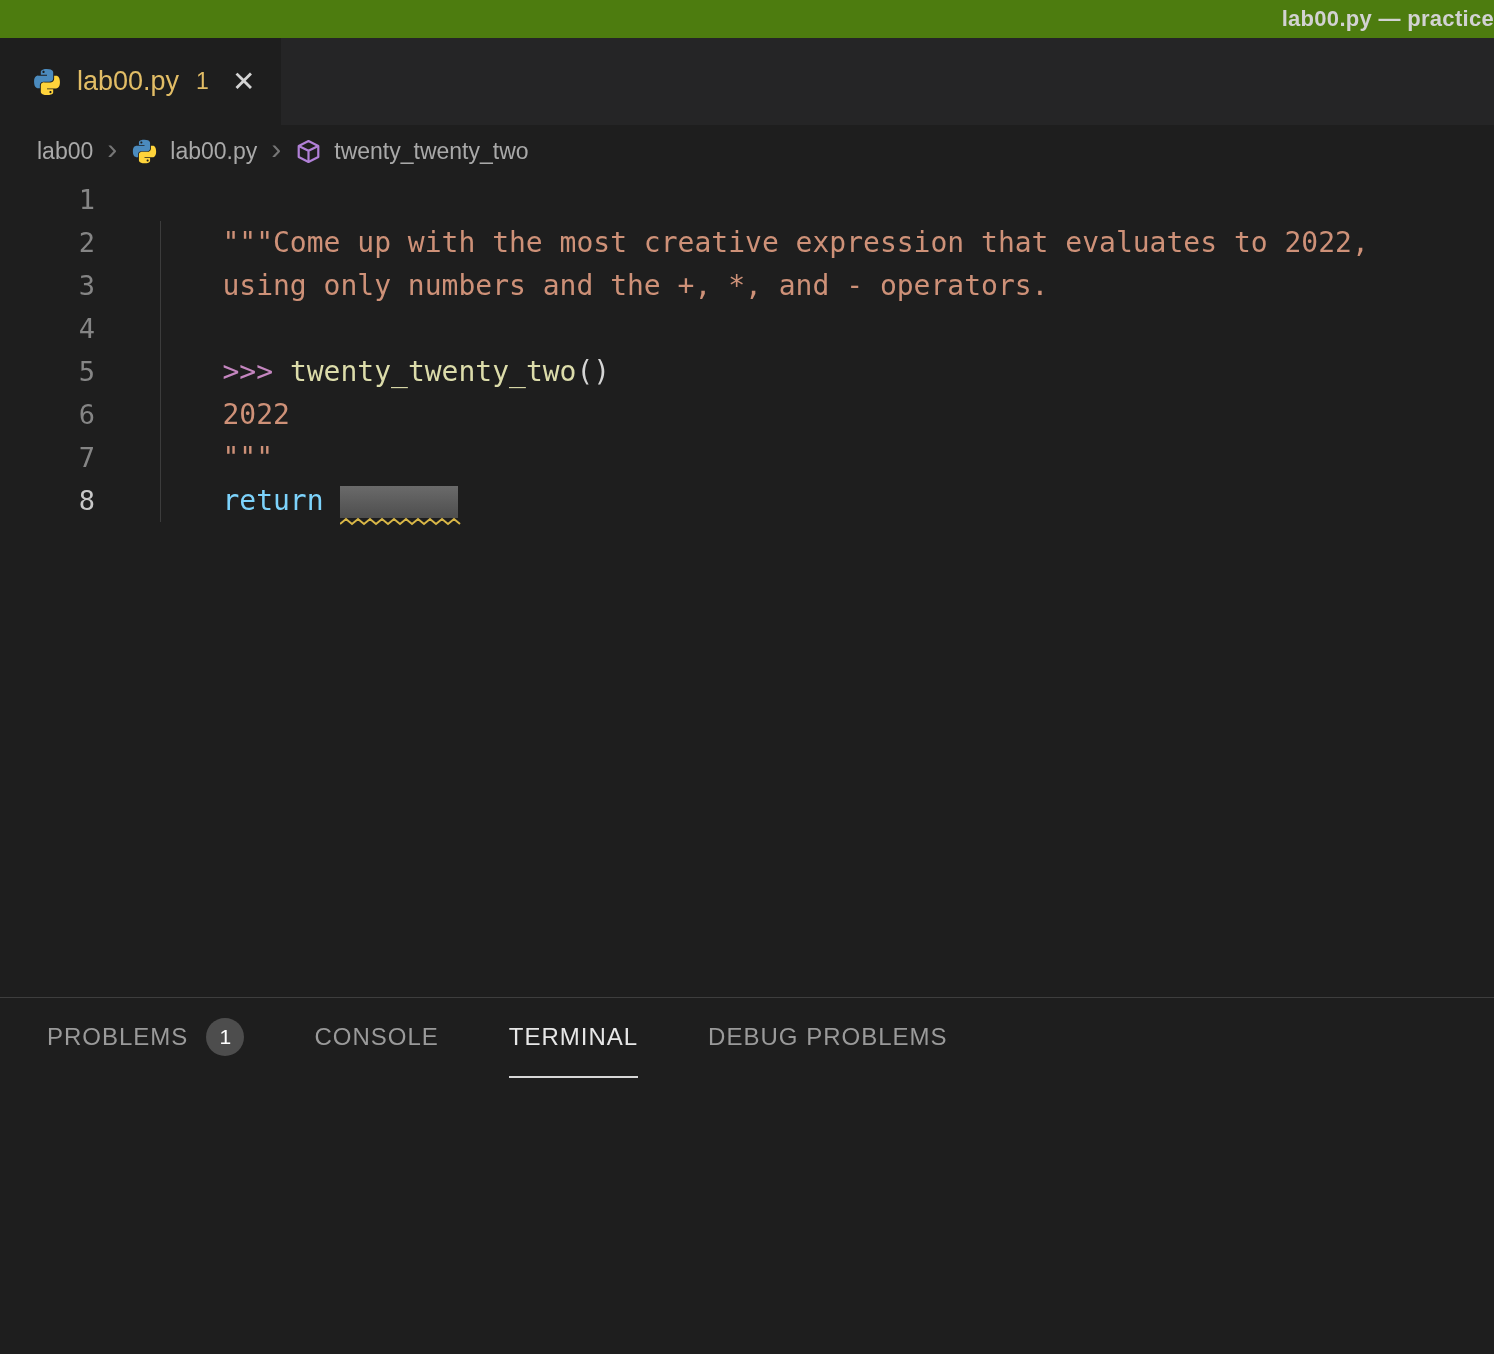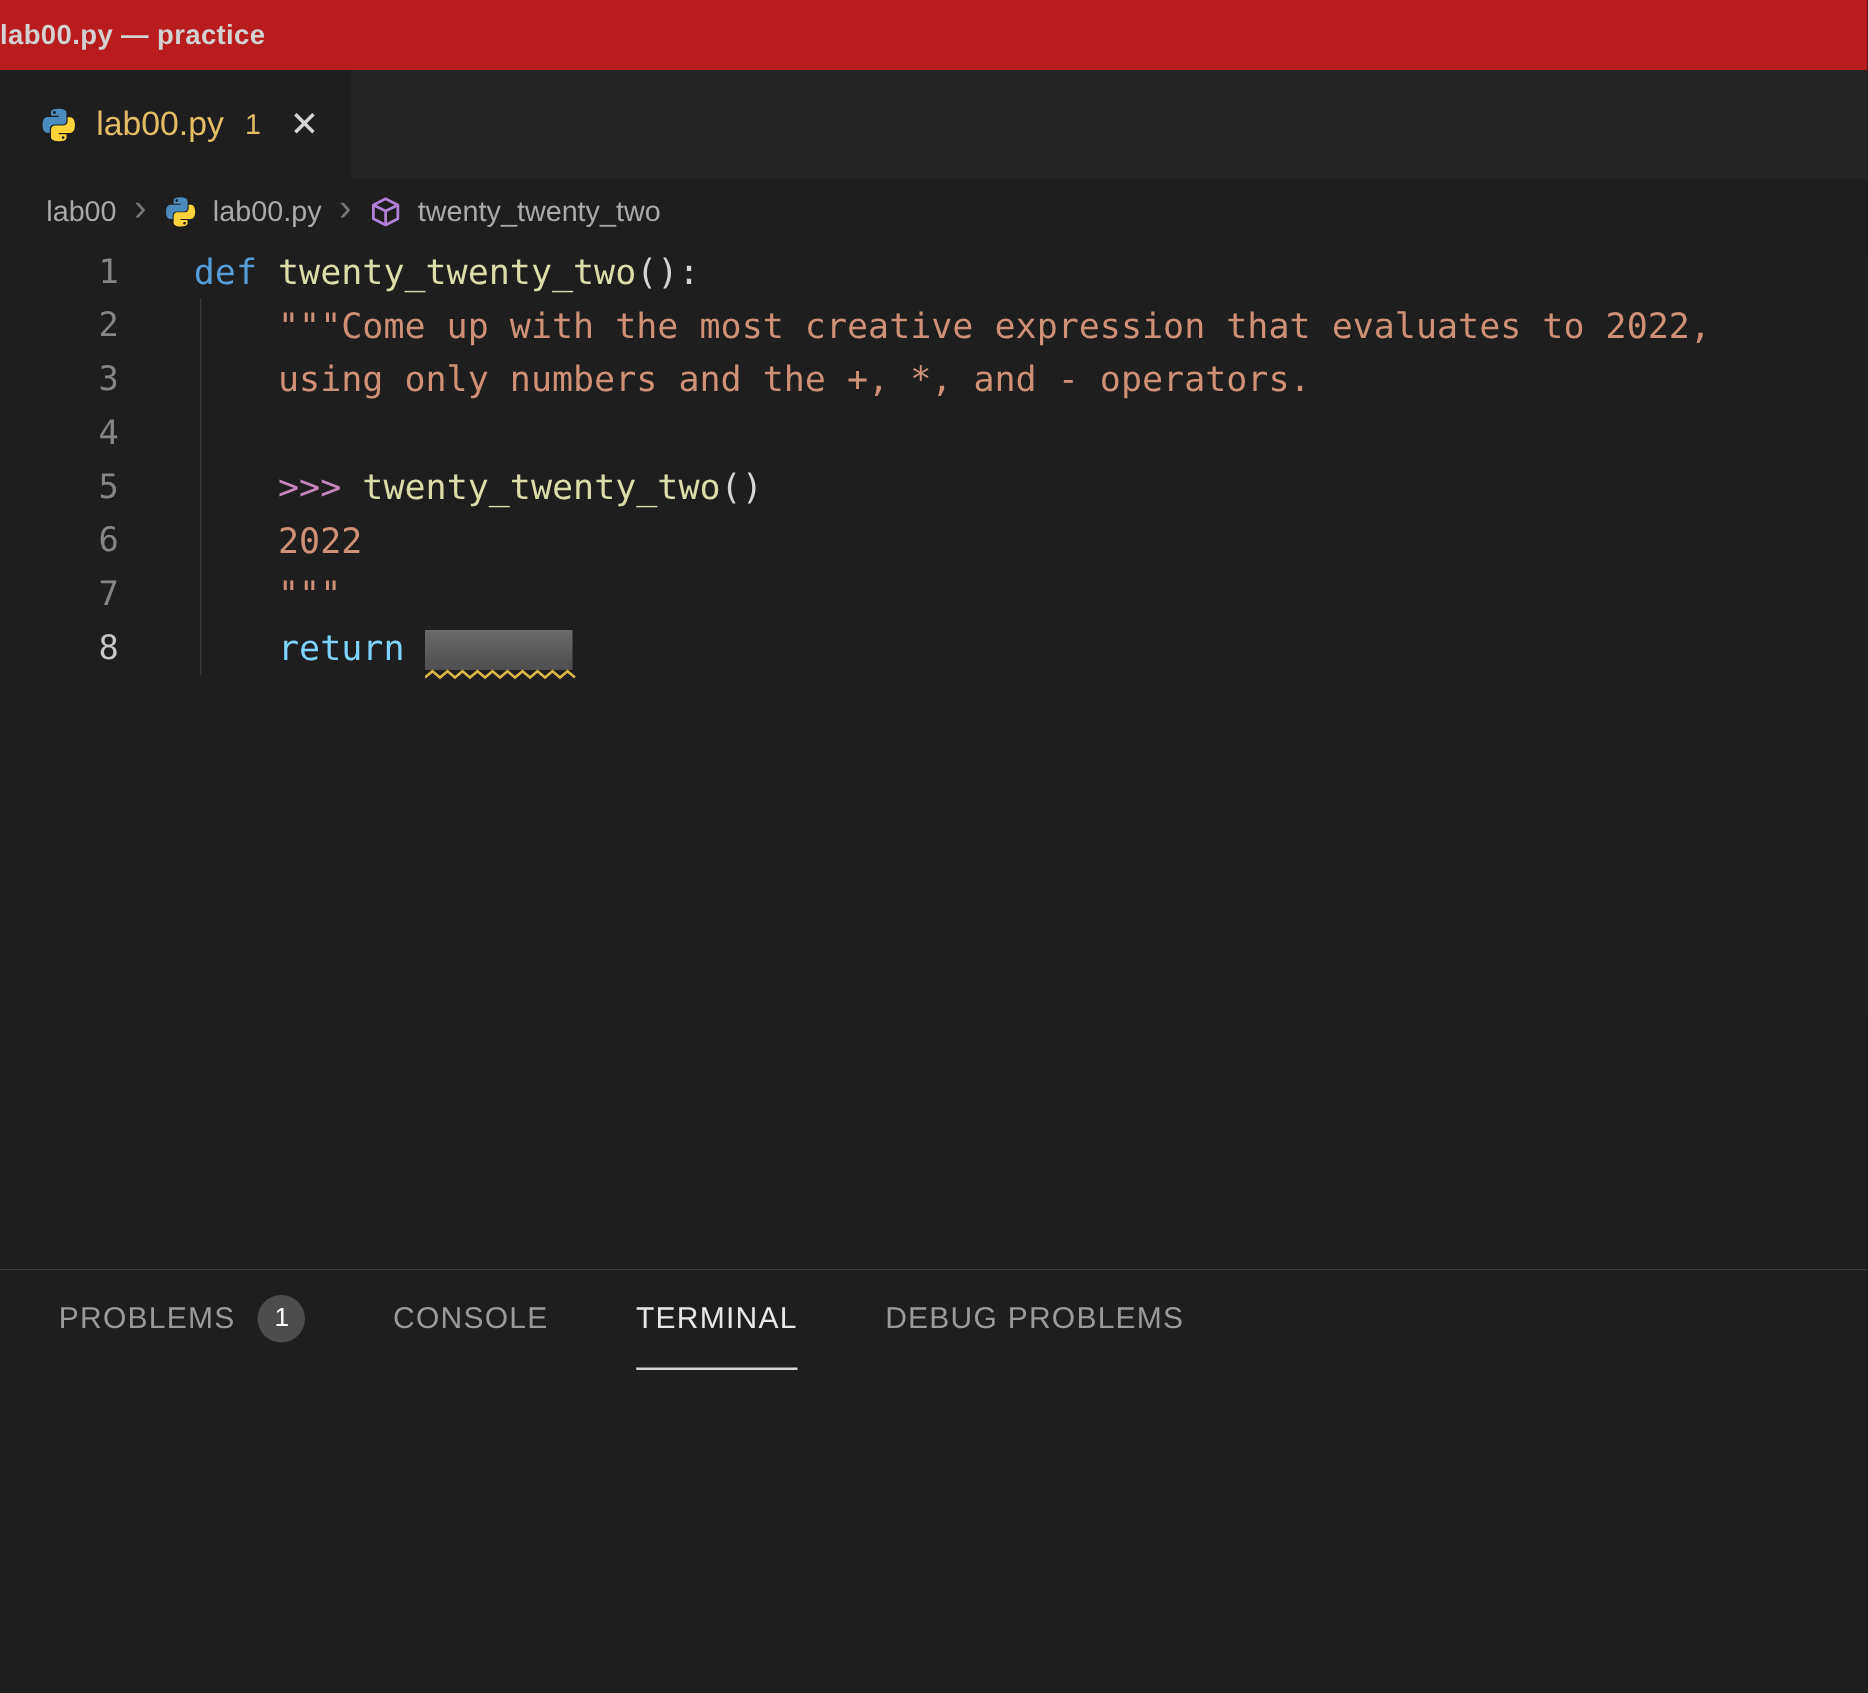--- a/index.html
+++ b/index.html
@@ -1,20 +1,20 @@
 <!DOCTYPE html>
 <html><head>
 <meta charset="utf-8">
 <style>
   html,body{margin:0;padding:0;background:#1e1e1e;}
   body{width:1494px;height:1354px;overflow:hidden;font-family:"Liberation Sans",sans-serif;-webkit-font-smoothing:antialiased;}
   .window{width:100%;height:100%;display:flex;flex-direction:column;background:#1e1e1e;}
 
   
-  .titlebar{height:56px;flex:none;background:#b91c1c;display:flex;align-items:center;justify-content:flex-start;}
+  .titlebar{height:38px;flex:none;background:#4d7c0f;display:flex;align-items:center;justify-content:flex-end;}
   .title-text{color:#d2d2d2;font-size:22px;font-weight:bold;letter-spacing:0.3px;}
 
   
   .tabbar{height:87px;flex:none;background:#252526;display:flex;align-items:stretch;}
   .tab{display:flex;align-items:center;gap:15px;padding:0 26px 0 32px;background:#1e1e1e;cursor:pointer;}
   .tab-label{color:#e2bd66;font-size:27px;}
   .tab-badge{color:#e2bd66;font-size:23px;margin-left:2px;}
   .tab-close{color:#d4d4d4;font-size:28px;margin-left:8px;line-height:1;}
 
   
@@ -92,21 +92,20 @@
       </svg>
     </span>
     <span class="crumb">twenty_twenty_two</span>
   </nav>
 
   <div class="editor">
     <div class="indent-guide"></div>
     <div id="code-lines">
         <div class="code-line">
           <span class="ln">1</span>
-          <span class="code"><span class="tk-kw">def</span><span class="tk-pl"> </span><span class="tk-fn">twenty_twenty_two</span><span class="tk-pl">():</span></span>
         </div>
         <div class="code-line">
           <span class="ln">2</span>
           <span class="code"><span class="tk-pl">    </span><span class="tk-str">"""Come up with the most creative expression that evaluates to 2022,</span></span>
         </div>
         <div class="code-line">
           <span class="ln">3</span>
           <span class="code"><span class="tk-pl">    </span><span class="tk-str">using only numbers and the +, *, and - operators.</span></span>
         </div>
         <div class="code-line">

